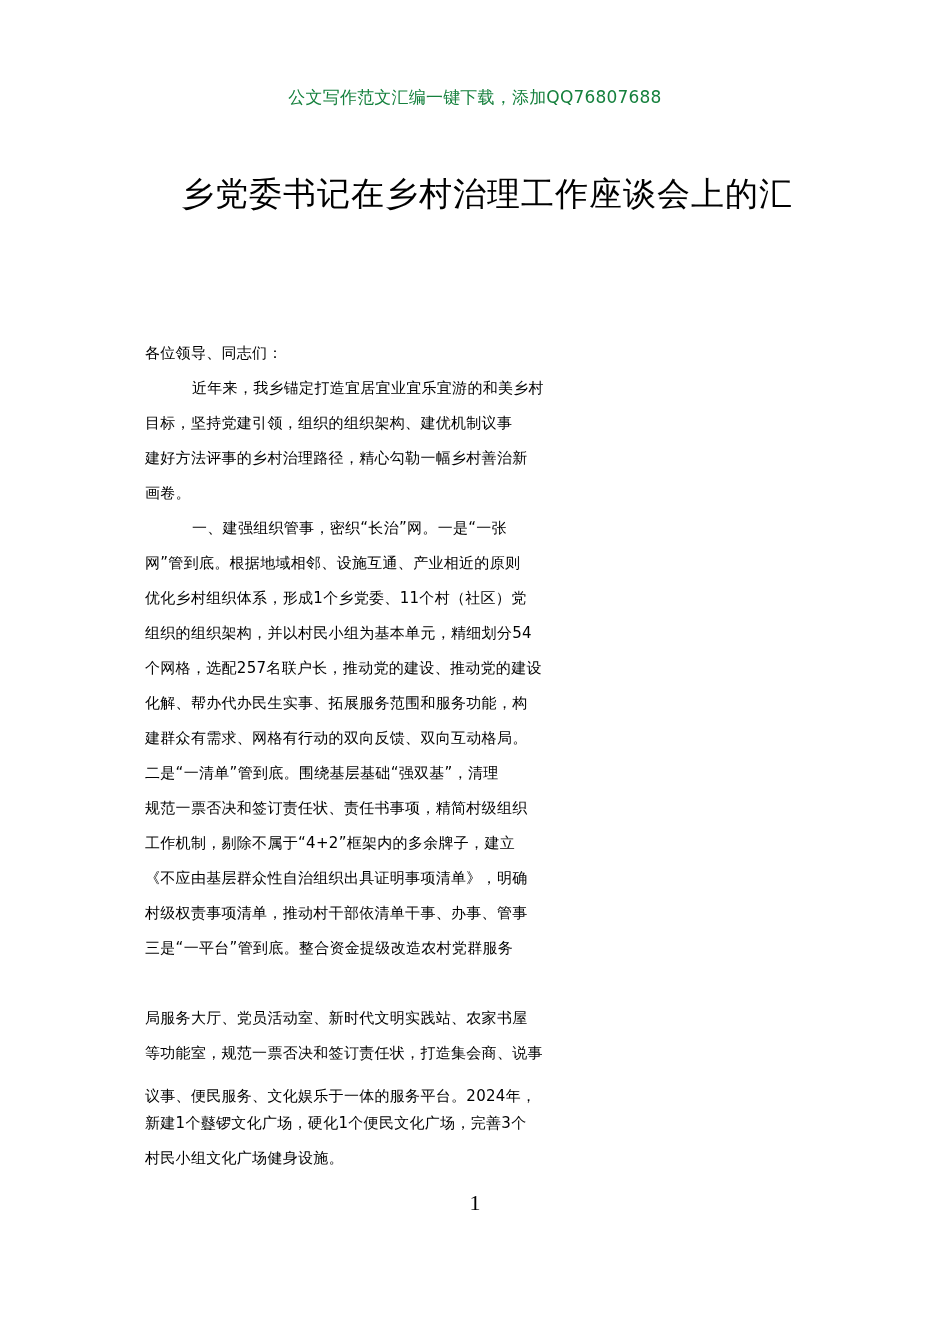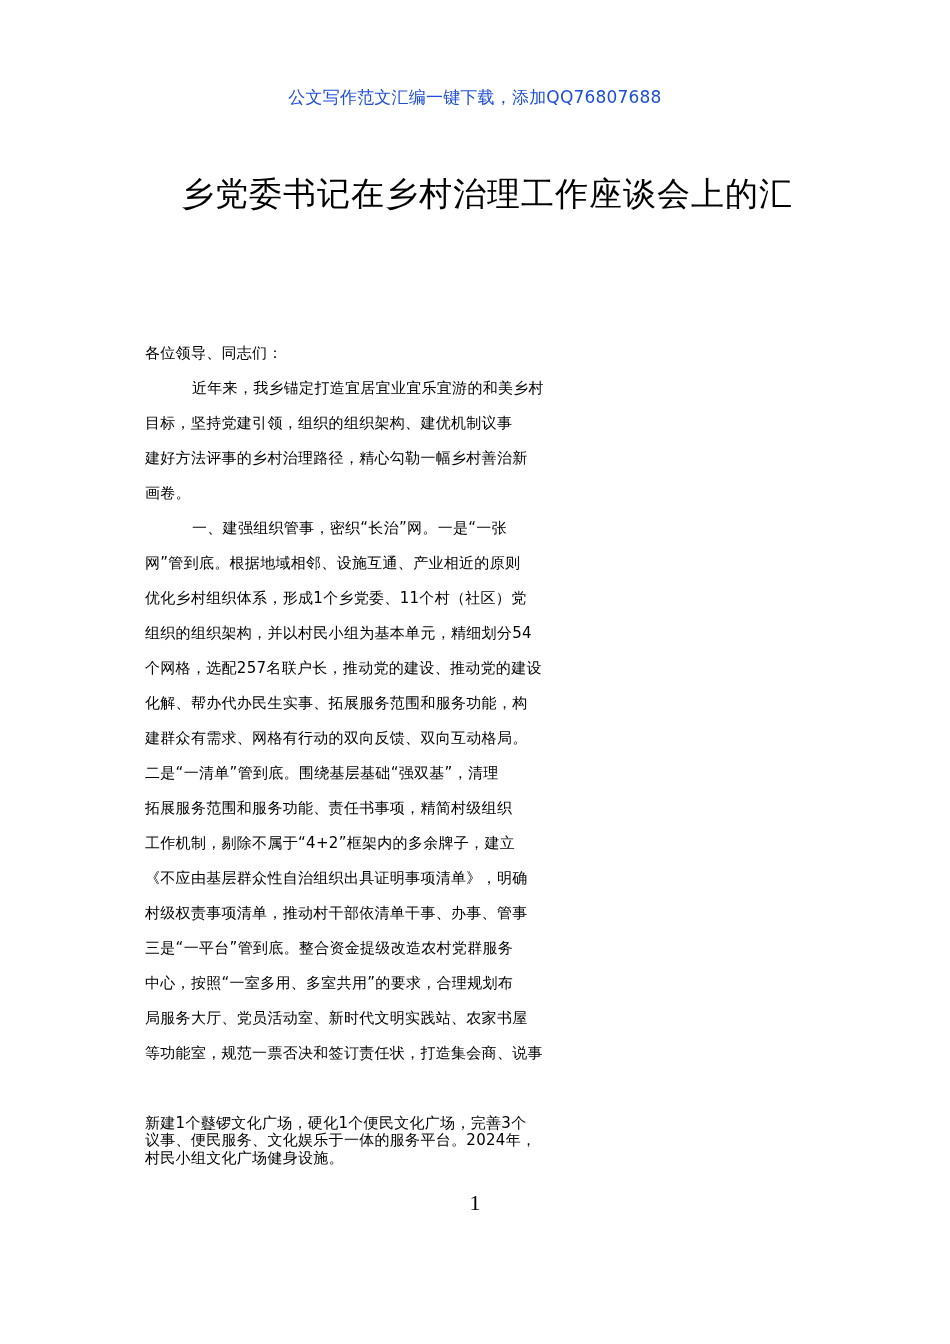--- a/index.html
+++ b/index.html
@@ -1,20 +1,20 @@
 <!DOCTYPE html>
 <html><head>
 <meta charset="utf-8">
 <style>
   html, body { margin: 0; padding: 0; background: #ffffff; }
   body { width: 950px; height: 1344px; position: relative; overflow: hidden;
          font-family: "DejaVu Sans", "Liberation Sans", sans-serif; color: #000; }
   .page { position: absolute; left: 0; top: 0; width: 950px; height: 1344px; background: #fff; }
   .banner { position: absolute; top: 86px; left: 0; width: 950px; text-align: center;
-            font-size: 17px; color: #1d4ed8; letter-spacing: 0.2px; }
+            font-size: 17px; color: #15803d; letter-spacing: 0.2px; }
   .title-line { position: absolute; left: 0; width: 950px; text-align: center;
                 font-size: 33px; font-weight: normal; letter-spacing: 1px; padding-left: 12px; }
   .t1 { top: 172px; }
   .t2 { top: 244px; }
   .line { position: absolute; left: 145px; width: 665px; font-size: 15px;
           white-space: nowrap; line-height: 32px; letter-spacing: 0.3px; }
   .indent { padding-left: 47px; }
   .pagenum { position: absolute; top: 1190px; left: 0; width: 950px; text-align: center;
              font-family: "Liberation Serif", "DejaVu Serif", serif; font-size: 22px; }
 </style>
@@ -34,26 +34,25 @@
   <div class="line" style="top:477px">画卷。</div>
 
   <div class="line indent" style="top:512px">一、建强组织管事，密织“长治”网。一是“一张</div>
   <div class="line" style="top:547px">网”管到底。根据地域相邻、设施互通、产业相近的原则</div>
   <div class="line" style="top:582px">优化乡村组织体系，形成1个乡党委、11个村（社区）党</div>
   <div class="line" style="top:617px">组织的组织架构，并以村民小组为基本单元，精细划分54</div>
   <div class="line" style="top:652px">个网格，选配257名联户长，推动党的建设、推动党的建设</div>
   <div class="line" style="top:687px">化解、帮办代办民生实事、拓展服务范围和服务功能，构</div>
   <div class="line" style="top:722px">建群众有需求、网格有行动的双向反馈、双向互动格局。</div>
   <div class="line" style="top:757px">二是“一清单”管到底。围绕基层基础“强双基”，清理</div>
-  <div class="line" style="top:792px">拓展服务范围和服务功能、责任书事项，精简村级组织</div>
+  <div class="line" style="top:792px">规范一票否决和签订责任状、责任书事项，精简村级组织</div>
   <div class="line" style="top:827px">工作机制，剔除不属于“4+2”框架内的多余牌子，建立</div>
   <div class="line" style="top:862px">《不应由基层群众性自治组织出具证明事项清单》，明确</div>
   <div class="line" style="top:897px">村级权责事项清单，推动村干部依清单干事、办事、管事</div>
   <div class="line" style="top:932px">三是“一平台”管到底。整合资金提级改造农村党群服务</div>
-  <div class="line" style="top:967px">中心，按照“一室多用、多室共用”的要求，合理规划布</div>
   <div class="line" style="top:1002px">局服务大厅、党员活动室、新时代文明实践站、农家书屋</div>
   <div class="line" style="top:1037px">等功能室，规范一票否决和签订责任状，打造集会商、说事</div>
-  <div class="line" style="top:1124px">议事、便民服务、文化娱乐于一体的服务平台。2024年，</div>
+  <div class="line" style="top:1080px">议事、便民服务、文化娱乐于一体的服务平台。2024年，</div>
   <div class="line" style="top:1107px">新建1个鼟锣文化广场，硬化1个便民文化广场，完善3个</div>
   <div class="line" style="top:1142px">村民小组文化广场健身设施。</div>
 
   <div class="pagenum">1</div>
 </div>
 
 </body></html>

